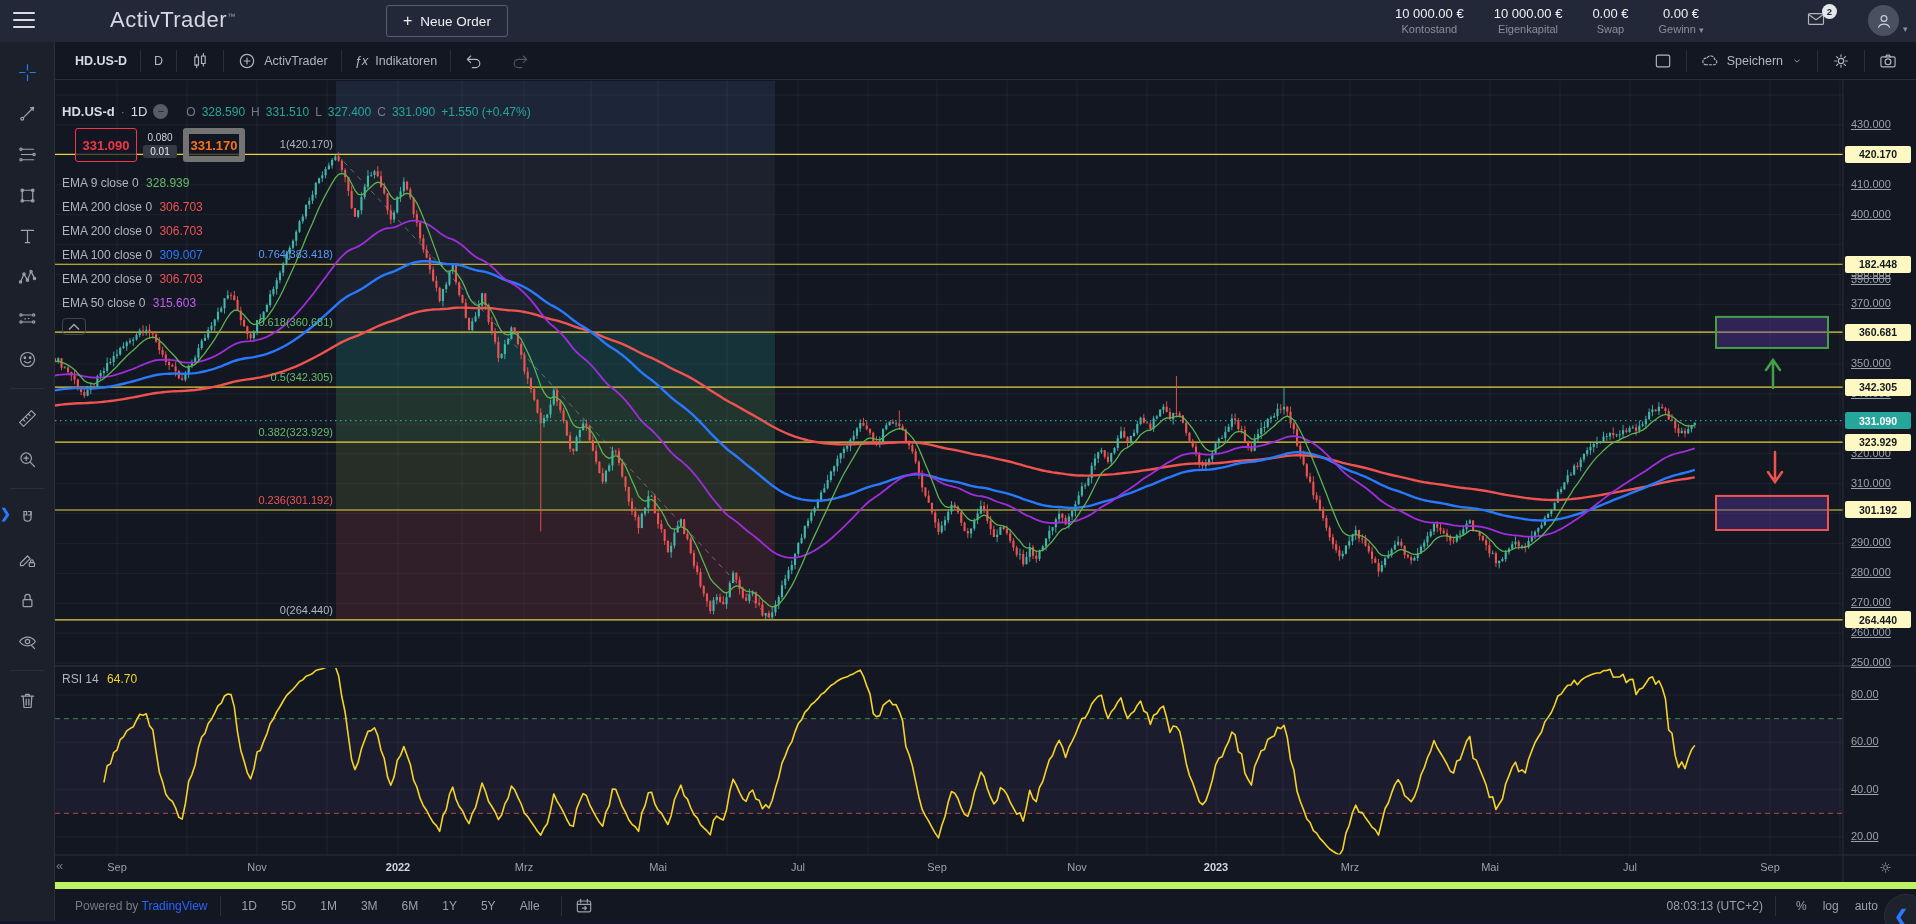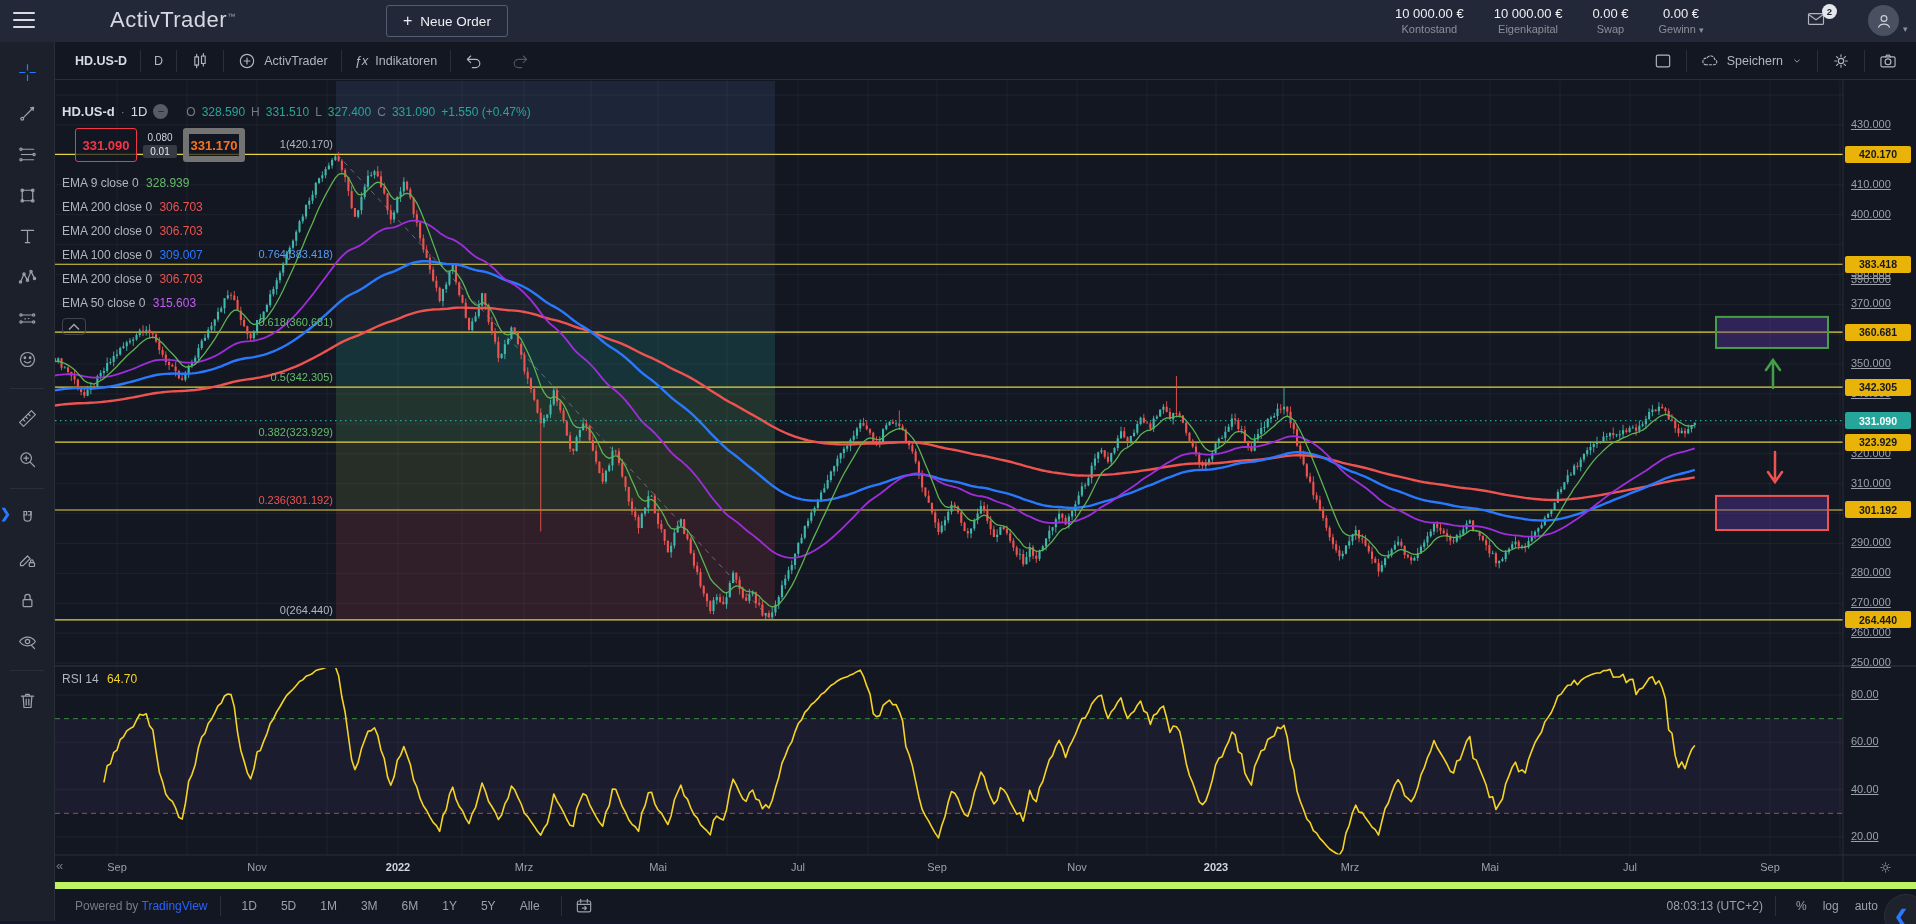--- a/index.html
+++ b/index.html
@@ -66,21 +66,21 @@
   #spread-top { font-size:10px; color:#d1d4dc; }
   #spread-box { background:#363a45; color:#e6e8ec; font-size:10px; border-radius:2px; padding:1px 7px; }
   .ema-row { position:absolute; left:62px; font-size:12px; white-space:nowrap; z-index:5;}
   .ema-row .lab { color:#b2b5be; }
   #collapse-btn { position:absolute; left:62px; top:318px; width:24px; height:17px; border:1px solid #40444f;
                   border-radius:4px; display:flex; align-items:center; justify-content:center; color:#9da2ab;
                   cursor:pointer; z-index:5;}
   .fib-lab { position:absolute; left:150px; width:183px; text-align:right; font-size:11px; z-index:4; }
   #rsi-legend { position:absolute; left:62px; top:672px; font-size:12px; z-index:5; }
   .ax-lab { position:absolute; left:1851px; font-size:11px; color:#9ca0aa; z-index:3;text-decoration:underline;}
-  .badge { position:absolute; left:1845px; width:66px; height:17px; border-radius:2px; background:#eab308;
+  .badge { position:absolute; left:1845px; width:66px; height:17px; border-radius:2px; background:#fef9c3;
            color:#15181f; font-size:10.5px; font-weight:bold; display:flex; align-items:center;
            justify-content:center; z-index:4;}
   .badge.cur { background:#26a69a; color:#ffffff; }
   .t-lab { position:absolute; top:861px; transform:translateX(-50%); font-size:11px; color:#9ca0aa; z-index:3;}
   .t-lab.bold { color:#d1d4dc; font-weight:bold; }
   #axis-collapse { position:absolute; left:56px; top:858px; color:#787b86; font-size:13px; z-index:4; cursor:pointer;}
   #taxis-gear { position:absolute; left:1878px; top:860px; color:#8b8f9a; z-index:4; cursor:pointer;}
 
   
   #bbar { position:absolute; left:55px; top:882px; width:1861px; height:40px; background:#131722;
@@ -536,21 +536,21 @@
       <div class="ax-lab" style="top:267.44444444444446px;">380.000</div>
       <div class="ax-lab" style="top:237.55555555555554px;margin-top:35px;">390.000</div>
       <div class="ax-lab" style="top:207.66666666666669px;">400.000</div>
       <div class="ax-lab" style="top:177.77777777777777px;">410.000</div>
       <div class="ax-lab" style="top:118px;">430.000</div>
       <div class="ax-lab" style="top:830px;">20.00</div>
       <div class="ax-lab" style="top:782.6666666666666px;text-align:center;">40.00</div>
       <div class="ax-lab" style="top:735.3333333333334px;">60.00</div>
       <div class="ax-lab" style="top:688px;">80.00</div>
       <div class="badge" style="top:145.88077777777772px;">420.170</div>
-      <div class="badge" style="top:255.7284222222222px;">383.418</div>
+      <div class="badge" style="top:255.7284222222222px;">182.448</div>
       <div class="badge" style="top:323.68678888888894px;">360.681</div>
       <div class="badge" style="top:378.6106111111111px;">342.305</div>
       <div class="badge cur" style="top:412.1310000000001px;">331.090</div>
       <div class="badge" style="top:433.5344333333334px;">323.929</div>
       <div class="badge" style="top:501.4928px;">301.192</div>
       <div class="badge" style="top:611.3404444444445px;">264.440</div>
       <div class="fib-lab" style="top: 138.381px; color: rgb(178, 181, 190);">1(420.170)</div>
       <div class="fib-lab" style="top: 248.228px; color: rgb(91, 156, 246);">0.764(383.418)</div>
       <div class="fib-lab" style="top: 316.187px; color: rgb(102, 187, 106);">0.618(360.681)</div>
       <div class="fib-lab" style="top: 371.111px; color: rgb(102, 187, 106);">0.5(342.305)</div>

